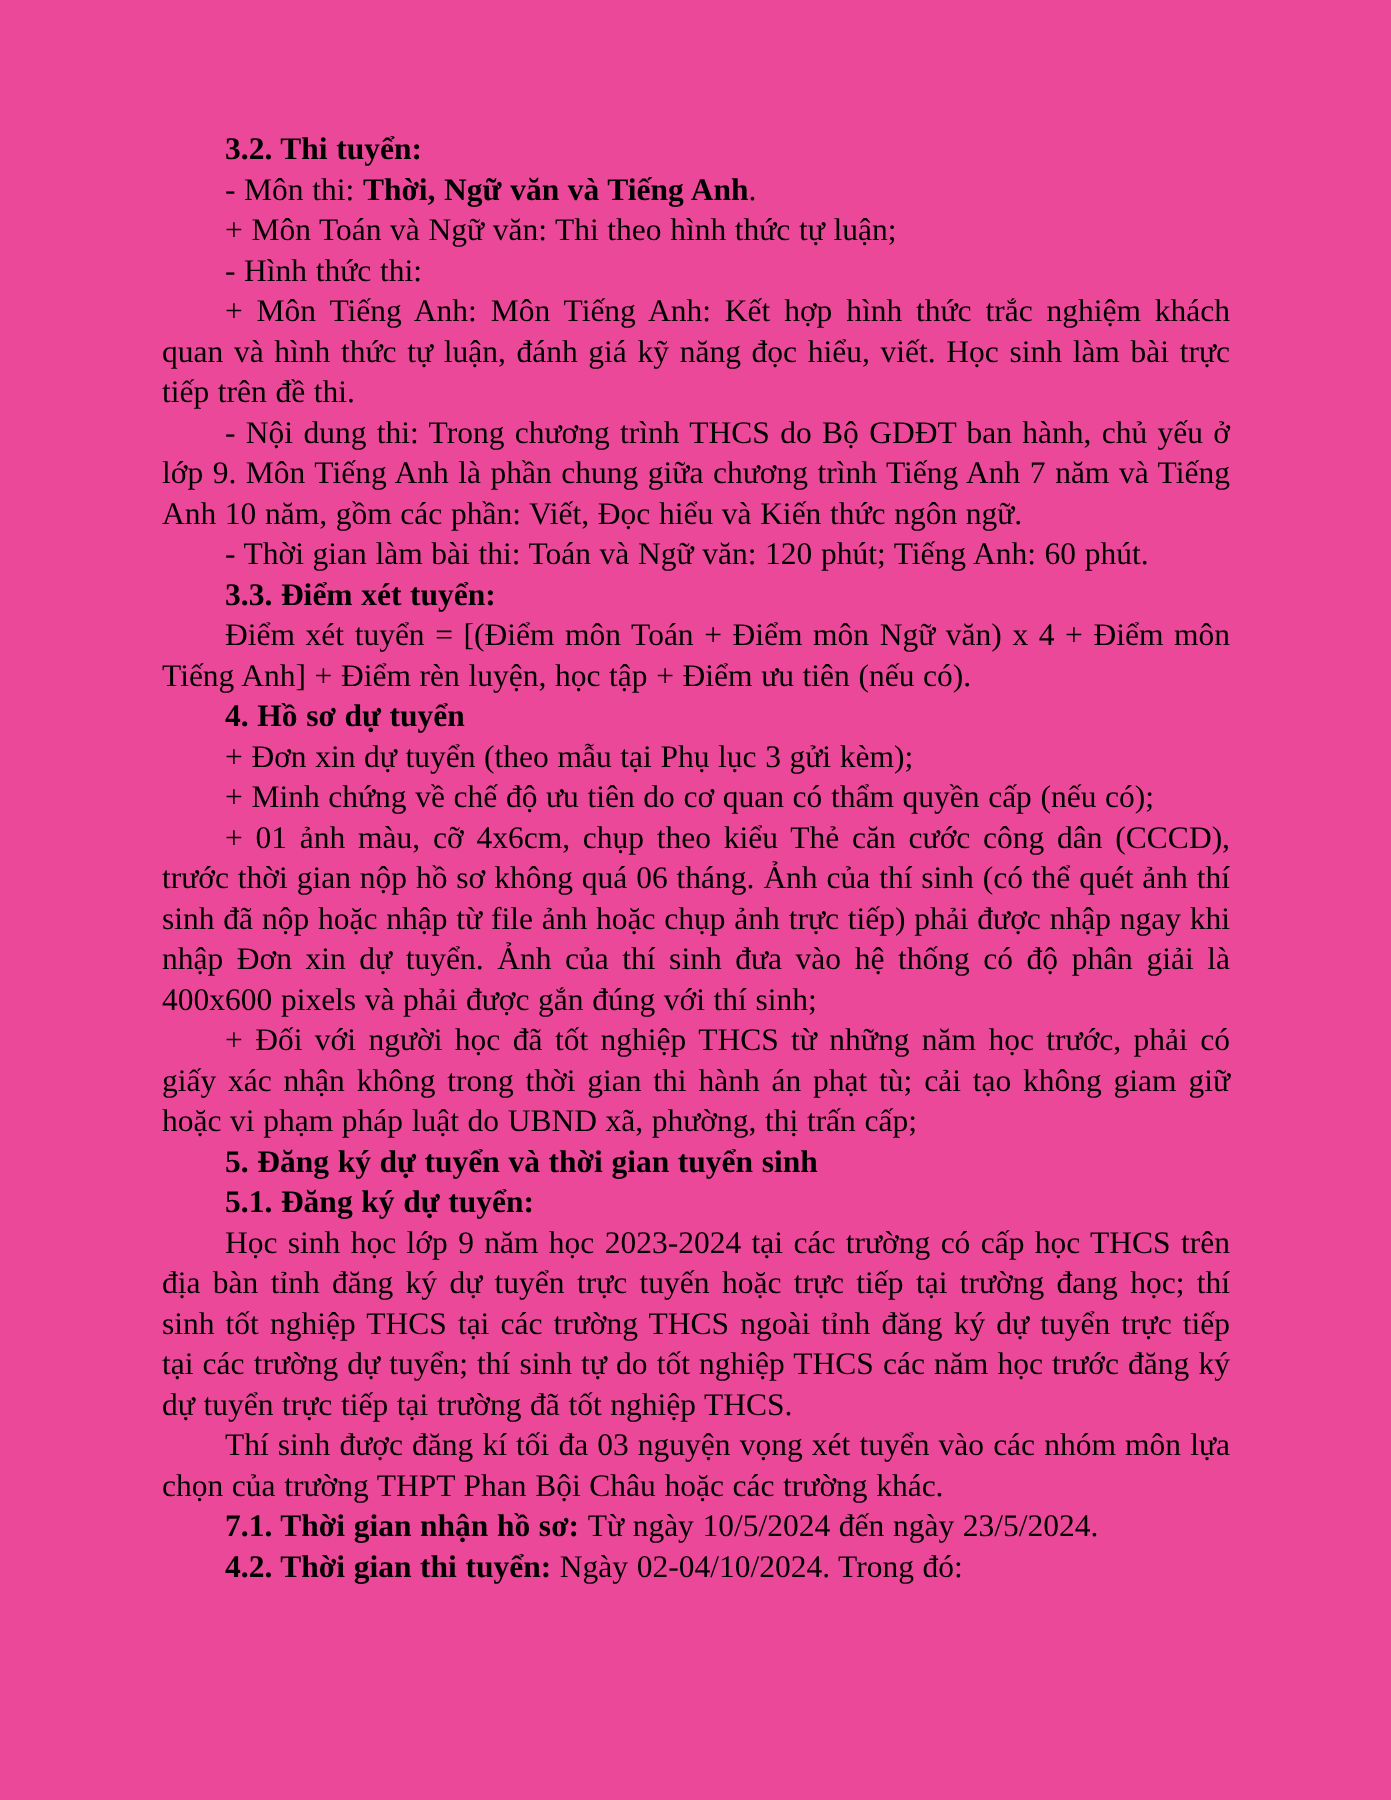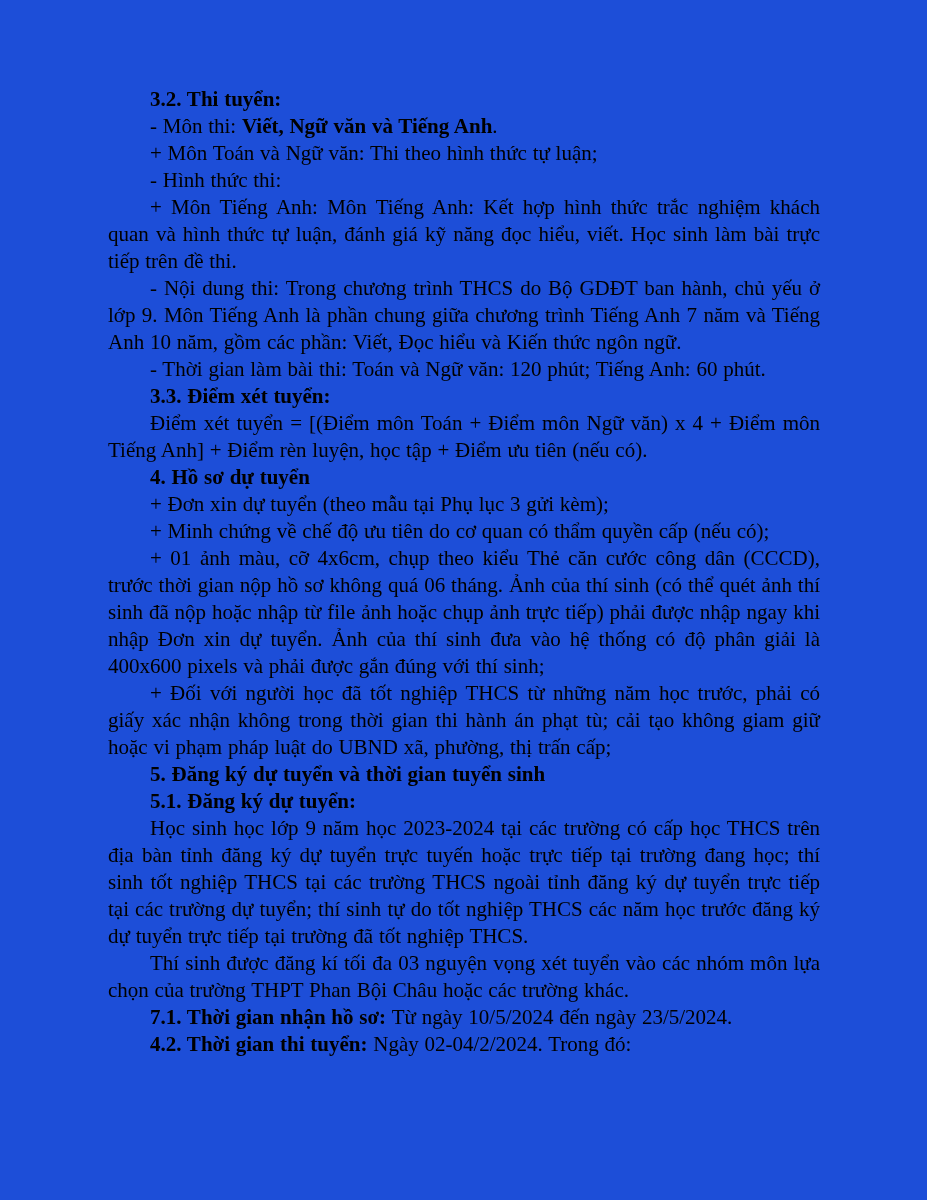--- a/index.html
+++ b/index.html
@@ -4,21 +4,21 @@
 <style>
   html, body {
     margin: 0;
     padding: 0;
     background: #ffffff;
   }
   .page {
     position: relative;
     width: 927px;
     height: 1200px;
-    background: #1d4ed8;
+    background: #ec4899;
     color: #000000;
     box-sizing: border-box;
     padding: 86px 107px 0 108px;
     font-family: "Liberation Serif", "DejaVu Serif", serif;
     font-size: 21px;
     line-height: 27px;
     overflow: hidden;
   }
   .doc p {
     margin: 0;
@@ -29,33 +29,33 @@
   }
   .run-b { font-weight: bold; }
   .run-i { font-style: italic; }
 </style>
 </head>
 <body>
 
 <div class="page">
   <div class="doc" id="doc-body">
       <p><span class="run-b">3.2. Thi tuyển:</span></p>
-      <p><span>- Môn thi: </span><span class="run-b">Viết, Ngữ văn và Tiếng Anh</span><span>.</span></p>
+      <p><span>- Môn thi: </span><span class="run-b">Thời, Ngữ văn và Tiếng Anh</span><span>.</span></p>
       <p><span>+ Môn Toán và Ngữ văn: Thi theo hình thức tự luận;</span></p>
       <p><span>- Hình thức thi:</span></p>
       <p><span>+ Môn Tiếng Anh: Môn Tiếng Anh: Kết hợp hình thức trắc nghiệm khách quan và hình thức tự luận, đánh giá kỹ năng đọc hiểu, viết. Học sinh làm bài trực tiếp trên đề thi.</span></p>
       <p><span>- Nội dung thi: Trong chương trình THCS do Bộ GDĐT ban hành, chủ yếu ở lớp 9. Môn Tiếng Anh là phần chung giữa chương trình Tiếng Anh 7 năm và Tiếng Anh 10 năm, gồm các phần: Viết, Đọc hiểu và Kiến thức ngôn ngữ.</span></p>
       <p><span>- Thời gian làm bài thi: Toán và Ngữ văn: 120 phút; Tiếng Anh: 60 phút.</span></p>
       <p><span class="run-b">3.3. Điểm xét tuyển:</span></p>
       <p><span>Điểm xét tuyển = [(Điểm môn Toán + Điểm môn Ngữ văn) x 4 + Điểm môn Tiếng Anh] + Điểm rèn luyện, học tập + Điểm ưu tiên (nếu có).</span></p>
       <p><span class="run-b">4. Hồ sơ dự tuyển</span></p>
       <p><span>+ Đơn xin dự tuyển (theo mẫu tại Phụ lục 3 gửi kèm);</span></p>
       <p><span>+ Minh chứng về chế độ ưu tiên do cơ quan có thẩm quyền cấp (nếu có);</span></p>
       <p><span>+ 01 ảnh màu, cỡ 4x6cm, chụp theo kiểu Thẻ căn cước công dân (CCCD), trước thời gian nộp hồ sơ không quá 06 tháng. Ảnh của thí sinh (có thể quét ảnh thí sinh đã nộp hoặc nhập từ file ảnh hoặc chụp ảnh trực tiếp) phải được nhập ngay khi nhập Đơn xin dự tuyển. Ảnh của thí sinh đưa vào hệ thống có độ phân giải là 400x600 pixels và phải được gắn đúng với thí sinh;</span></p>
       <p><span>+ Đối với người học đã tốt nghiệp THCS từ những năm học trước, phải có giấy xác nhận không trong thời gian thi hành án phạt tù; cải tạo không giam giữ hoặc vi phạm pháp luật do UBND xã, phường, thị trấn cấp;</span></p>
       <p><span class="run-b">5. Đăng ký dự tuyển và thời gian tuyển sinh</span></p>
       <p><span class="run-b">5.1. Đăng ký dự tuyển:</span></p>
       <p><span>Học sinh học lớp 9 năm học 2023-2024 tại các trường có cấp học THCS trên địa bàn tỉnh đăng ký dự tuyển trực tuyến hoặc trực tiếp tại trường đang học; thí sinh tốt nghiệp THCS tại các trường THCS ngoài tỉnh đăng ký dự tuyển trực tiếp tại các trường dự tuyển; thí sinh tự do tốt nghiệp THCS các năm học trước đăng ký dự tuyển trực tiếp tại trường đã tốt nghiệp THCS.</span></p>
       <p><span>Thí sinh được đăng kí tối đa 03 nguyện vọng xét tuyển vào các nhóm môn lựa chọn của trường THPT Phan Bội Châu hoặc các trường khác.</span></p>
       <p><span class="run-b">7.1. Thời gian nhận hồ sơ: </span><span>Từ ngày 10/5/2024 đến ngày 23/5/2024.</span></p>
-      <p><span class="run-b">4.2. Thời gian thi tuyển: </span><span>Ngày 02-04/2/2024. Trong đó:</span></p>
+      <p><span class="run-b">4.2. Thời gian thi tuyển: </span><span>Ngày 02-04/10/2024. Trong đó:</span></p>
     </div>
 </div>
 
 </body></html>

